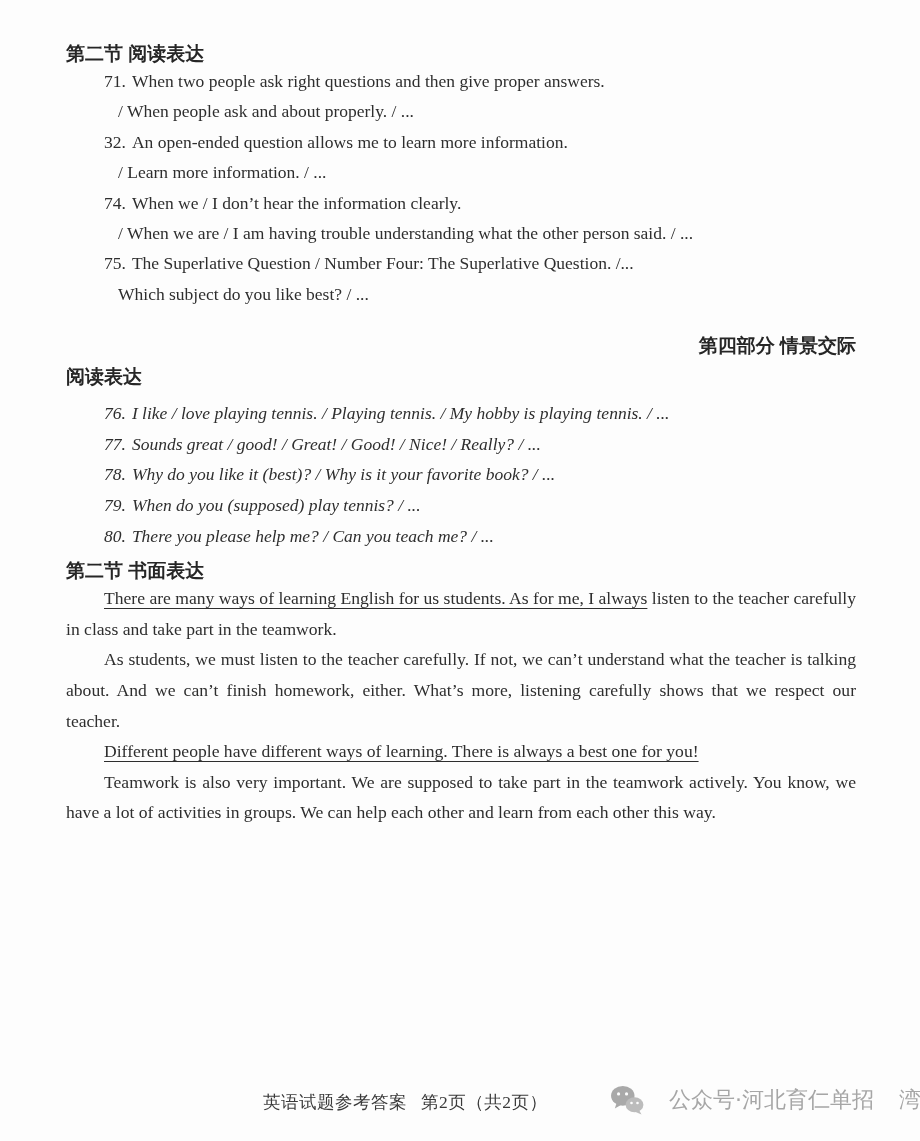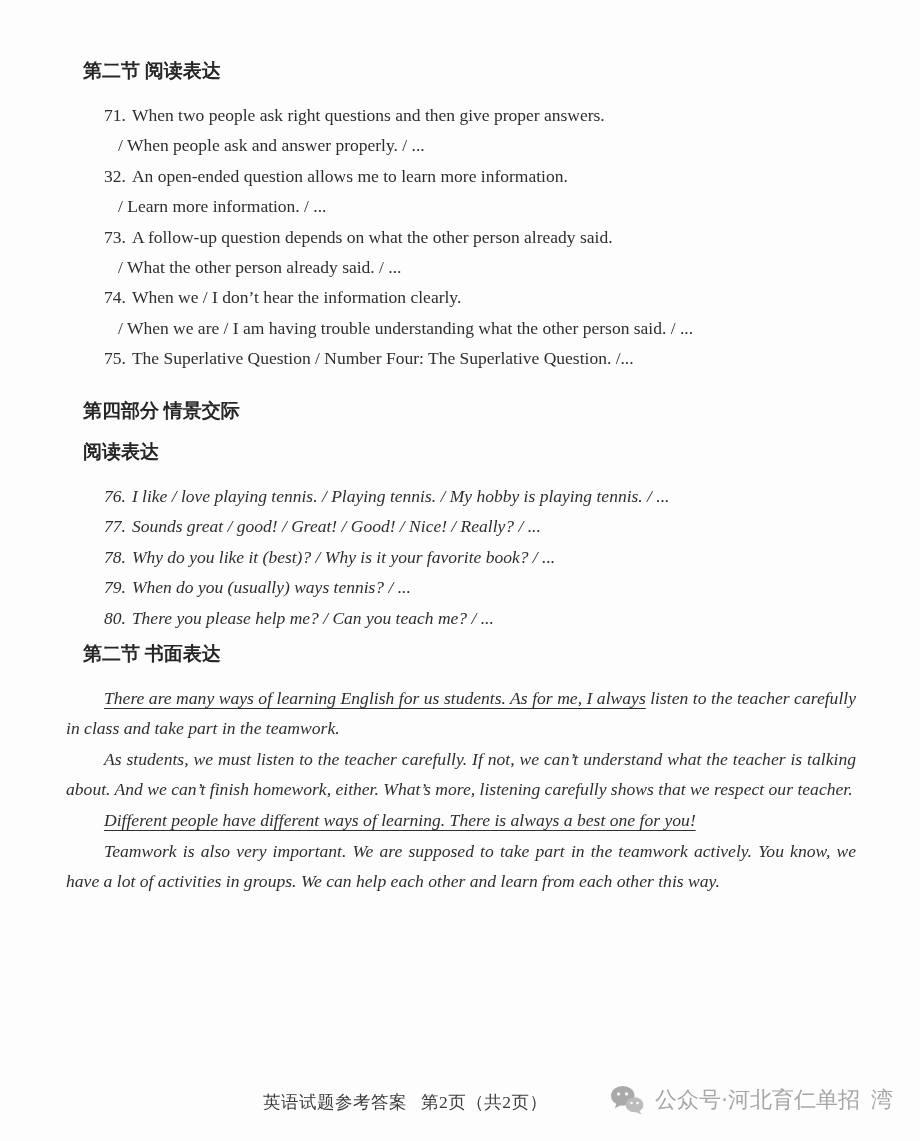--- a/index.html
+++ b/index.html
@@ -7,46 +7,45 @@
     position:relative;
     width:920px;height:1141px;
     background:#fdfdfd;
     overflow:hidden;
     font-family:"Liberation Serif", serif;
     color:#2e2e2e;
     box-sizing:border-box;
   }
   .content{padding:42px 64px 0 66px;}
   .sec-title{
-    font-family:Liberation Serif, serif;
+    font-family:Liberation Sans, sans-serif;
     font-weight:700;
     font-size:19px;
     line-height:24px;
     color:#262626;
-    margin:17px;
+    margin:0;
   }
-  .sec-title.center{text-align:left;}
+  .sec-title.center{text-align:right;}
   .answer-item{font-size:17.5px;line-height:30.4px;}
   .answer-item .l1{padding-left:38px;}
   .answer-item .l2{padding-left:52px;}
   .num{padding-right:6px;}
   .part4-title{margin-top:25px;}
   .sub-title{margin-top:7px;}
   .dialog-items{margin-top:9px;}
   .dialog-items .answer-item .l1{line-height:30.6px;font-style:italic;}
   .writing-title{margin-top:8px;}
   .possible-version{font-size:17.5px;line-height:30px;margin-top:4px;padding-left:38px;}
   .essay{margin-top:0;}
   .essay p{
     margin:0;
     font-size:17.6px;
     line-height:30.6px;
     text-align:justify;
     text-indent:38px;
-    font-style:italic;
   }
   .u{
     text-decoration:underline;
     text-underline-offset:4px;
     text-decoration-thickness:1px;
   }
   .footer{
     position:absolute;
     top:1085px;left:0;
     width:100%;height:40px;
@@ -58,73 +57,70 @@
     color:#3a3a3a;
     letter-spacing:0.5px;
     white-space:nowrap;
   }
   .footer-left .pageinfo{margin-left:14px;}
   .footer-right{
     position:absolute;
     left:610px;top:0;
     display:flex;
     align-items:center;
-    gap:11px;
+    gap:25px;
     color:#a6a6a6;
     font-family:"DejaVu Sans","Liberation Sans",sans-serif;
     font-size:22px;
     white-space:nowrap;
   }
   .wechat-icon{width:34px;height:30px;flex:0 0 auto;}
 </style>
 </head>
 <body>
 
 <div class="page">
   <div class="content">
 
     <h2 class="sec-title">第二节 阅读表达</h2>
 
     <div class="answers">
       <div class="answer-item">
         <div class="l1"><span class="num">71.</span><span>When two people ask right questions and then give proper answers.</span></div>
-        <div class="l2">/ When people ask and answer properly. / ...</div>
+        <div class="l2">/ When people ask and about properly. / ...</div>
       </div>
       <div class="answer-item">
         <div class="l1"><span class="num">32.</span><span>An open-ended question allows me to learn more information.</span></div>
         <div class="l2">/ Learn more information. / ...</div>
-      </div>
-      <div class="answer-item">
-        <div class="l1"><span class="num">73.</span><span>A follow-up question depends on what the other person already said.</span></div>
-        <div class="l2">/ What the other person already said. / ...</div>
       </div>
       <div class="answer-item">
         <div class="l1"><span class="num">74.</span><span>When we / I don’t hear the information clearly.</span></div>
         <div class="l2">/ When we are / I am having trouble understanding what the other person said. / ...</div>
       </div>
       <div class="answer-item">
         <div class="l1"><span class="num">75.</span><span>The Superlative Question / Number Four: The Superlative Question. /...</span></div>
+        <div class="l2">Which subject do you like best? / ...</div>
       </div>
     </div>
 
     <h2 class="sec-title center part4-title">第四部分 情景交际</h2>
     <h2 class="sec-title sub-title">阅读表达</h2>
 
     <div class="dialog-items">
       <div class="answer-item">
         <div class="l1"><span class="num">76.</span><span>I like / love playing tennis. / Playing tennis. / My hobby is playing tennis. / ...</span></div>
       </div>
       <div class="answer-item">
         <div class="l1"><span class="num">77.</span><span>Sounds great / good! / Great! / Good! / Nice! / Really? / ...</span></div>
       </div>
       <div class="answer-item">
         <div class="l1"><span class="num">78.</span><span>Why do you like it (best)? / Why is it your favorite book? / ...</span></div>
       </div>
       <div class="answer-item">
-        <div class="l1"><span class="num">79.</span><span>When do you (usually) ways tennis? / ...</span></div>
+        <div class="l1"><span class="num">79.</span><span>When do you (supposed) play tennis? / ...</span></div>
       </div>
       <div class="answer-item">
         <div class="l1"><span class="num">80.</span><span>There you please help me? / Can you teach me? / ...</span></div>
       </div>
     </div>
 
     <h2 class="sec-title writing-title">第二节 书面表达</h2>
 
     <div class="essay">
       <p><span class="u">There are many ways of learning English for us students. As for me, I always</span><span> listen to the teacher carefully in class and take part in the teamwork.</span></p>

